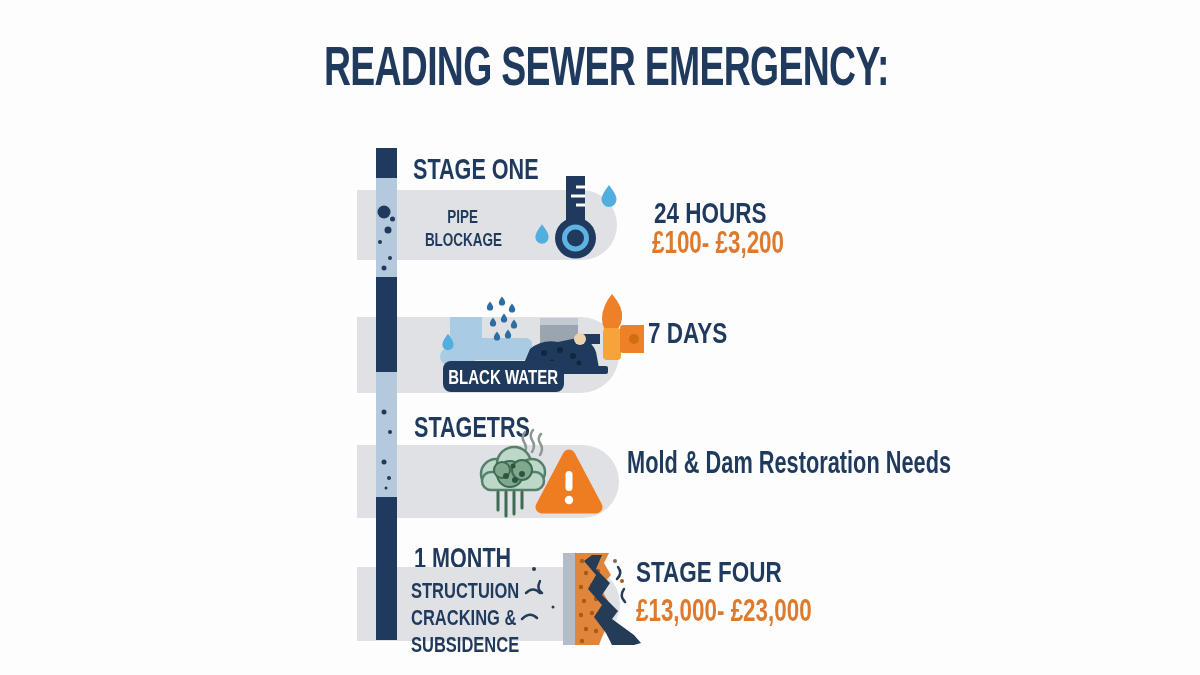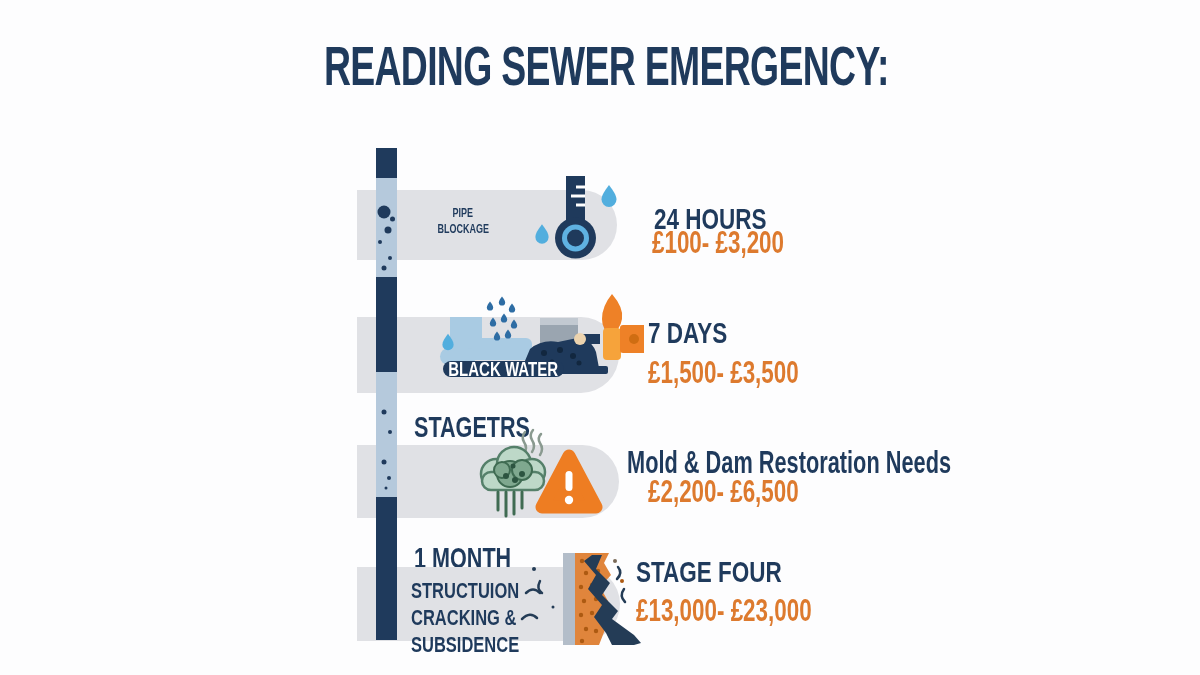--- a/index.html
+++ b/index.html
@@ -24,21 +24,21 @@
   .title-wrap{left:0;right:0;text-align:center;}
   .title-wrap .cond{transform-origin:50% 0;}
   .t1{top:34px;font-size:55px;letter-spacing:-1px;}
   .t2{top:84px;font-size:42px;letter-spacing:-0.5px;}
   .stage-heading{font-size:30px;color:var(--navy);letter-spacing:0;}
   .band{background:var(--band-gray);border-radius:0 38px 38px 0;z-index:1;}
   .b1{left:357px;top:190px;width:260px;height:70px;}
   .b2{left:357px;top:317px;width:262px;height:76px;}
   .b3{left:357px;top:445px;width:262px;height:73px;}
   .b4{left:357px;top:567px;width:263px;height:74px;}
-  .band-label{color:var(--navy);font-size:12px;line-height:1.3;text-align:center;z-index:3;}
+  .band-label{color:var(--navy);font-size:18px;line-height:1.3;text-align:center;z-index:3;}
   .band-label .cond{transform-origin:50% 0;}
   .b4-label{color:var(--navy);font-size:22px;line-height:1.22;text-align:right;z-index:3;}
   .right-title{font-size:30px;color:var(--navy);z-index:3;}
   .right-title-small{font-size:32px;color:var(--navy);z-index:3;}
   .cost{font-size:32px;color:var(--orange);z-index:3;}
   .badge{
     background:var(--navy);border-radius:8px;color:#fff;z-index:4;
     display:flex;align-items:center;justify-content:center;font-size:20px;
   }
   .badge .cond{transform-origin:50% 50%;}
@@ -73,40 +73,43 @@
       <circle cx="14" cy="112" r="2"></circle>
         <circle cx="8" cy="122" r="2.5"></circle>
       <circle cx="8" cy="266" r="2.5"></circle>
         <circle cx="14" cy="286" r="2"></circle>
       <circle cx="8" cy="316" r="2.5"></circle>
         <circle cx="13" cy="332" r="2"></circle>
       <circle cx="10" cy="342" r="1.5"></circle>
     </g>
   </svg>
 
+  <div class="abs stage-heading" style="left:413px;top:152px;">
+    <span class="cond sx72">STAGE ONE</span>
+  </div>
   <div class="abs band-label" style="left:398px;top:206px;width:130px;">
     <span class="cond sx78 sx75">PIPE</span><br>
     <span class="cond sx75">BLOCKAGE</span>
   </div>
   <svg class="abs z3" style="left:530px;top:172px;" width="105" height="95" viewBox="0 0 105 95">
     <rect x="36" y="4" width="19" height="56" style="fill:var(--navy)"></rect>
     <g stroke="#ffffff" stroke-width="3">
       <line x1="55" y1="15" x2="46" y2="15"></line>
       <line x1="55" y1="24" x2="41" y2="24"></line>
       <line x1="55" y1="33" x2="46" y2="33"></line>
     </g>
     <circle cx="45.5" cy="66" r="20.5" style="fill:var(--navy)"></circle>
     <circle cx="45.5" cy="66" r="13.5" fill="#5fb2e2"></circle>
     <circle cx="45.5" cy="66" r="8.5" style="fill:var(--navy)"></circle>
     <g style="fill:var(--drop-blue)">
       <path d="M0,-11 C4.5,-5 7.5,-0.5 7.5,3.5 A7.5,7.5 0 1 1 -7.5,3.5 C-7.5,-0.5 -4.5,-5 0,-11 Z" transform="translate(79,24)"></path>
       <path d="M0,-11 C4.5,-5 7.5,-0.5 7.5,3.5 A7.5,7.5 0 1 1 -7.5,3.5 C-7.5,-0.5 -4.5,-5 0,-11 Z" transform="translate(12,62) scale(0.88)"></path>
     </g>
   </svg>
-  <div class="abs right-title" style="left:654px;top:202px;">
+  <div class="abs right-title" style="left:654px;top:196px;">
     <span class="cond sx75">24 HOURS</span>
   </div>
   <div class="abs cost" style="left:652px;top:224px;">
     <span class="cond sx70">£100- £3,200</span>
   </div>
 
   <div class="abs stage-heading" style="left:407px;top:283px;margin-top:33px;">
     <span class="cond sx72">STAGE TWO</span>
   </div>
   <svg class="abs z3" style="left:432px;top:292px;" width="212" height="105" viewBox="0 0 212 105">
@@ -142,28 +145,25 @@
 
     <g>
       <rect x="150" y="42" width="18" height="10" style="fill:var(--navy)"></rect>
       <circle cx="148" cy="47" r="6" fill="#ecd3ae"></circle>
       <path d="M180,2 Q192,16 190,27 Q188,39 179,41 Q170,39 170,27 Q170,14 180,2 Z" style="fill:var(--icon-orange)"></path>
       <rect x="171" y="36" width="18" height="32" rx="4" fill="#f6a33b"></rect>
       <rect x="188" y="33" width="28" height="28" rx="3" style="fill:var(--icon-orange)"></rect>
       <circle cx="202" cy="47" r="5" fill="#cf6d12"></circle>
     </g>
   </svg>
-  <div class="abs badge" style="left:443px;top:361px;width:121px;height:16px;">
+  <div class="abs badge" style="left:443px;top:361px;width:121px;height:31px;">
     <span class="cond sx75">BLACK WATER</span>
   </div>
   <div class="abs right-title" style="left:648px;top:316px;">
     <span class="cond sx75">7 DAYS</span>
-  </div>
-  <div class="abs cost" style="left:648px;top:354px;">
-    <span class="cond sx70">£1,500- £3,500</span>
   </div>
 
   <div class="abs stage-heading" style="left:414px;top:410px;">
     <span class="cond sx72">STAGETRS</span>
   </div>
   <svg class="abs z3" style="left:462px;top:426px;" width="165" height="98" viewBox="0 0 165 98">
 
     <g fill="none" stroke="#8a9a90" stroke-width="2.5" stroke-linecap="round">
       <path d="M62,28 q4,-6 0,-12 q-3,-5 1,-10"></path>
       <path d="M70,26 q4,-6 0,-12 q-3,-5 1,-10"></path>
@@ -197,23 +197,20 @@
     </g>
 
     <g>
       <path d="M107,30 L134,81 L80,81 Z" fill="#ee7d22" stroke="#ee7d22" stroke-width="13" stroke-linejoin="round"></path>
       <rect x="103.5" y="45" width="7" height="20" rx="3.5" fill="#ffffff"></rect>
       <circle cx="107" cy="74" r="4.2" fill="#ffffff"></circle>
     </g>
   </svg>
   <div class="abs right-title-small" style="left:627px;top:444px;">
     <span class="cond sx68">Mold &amp; Dam Restoration Needs</span>
-  </div>
-  <div class="abs cost" style="left:648px;top:473px;">
-    <span class="cond sx70">£2,200- £6,500</span>
   </div>
 
   <div class="abs stage-heading" style="left:414px;top:534px;margin-top:7px;">
     <span class="cond sx72">1 MONTH</span>
   </div>
   <div class="abs b4-label" style="left:411px;top:578px;width:130px;">
     <span class="cond sx75">STRUCTUION</span><br>
     <span class="cond sx75">CRACKING &amp;</span><br>
     <span class="cond sx75">SUBSIDENCE</span>
   </div>

